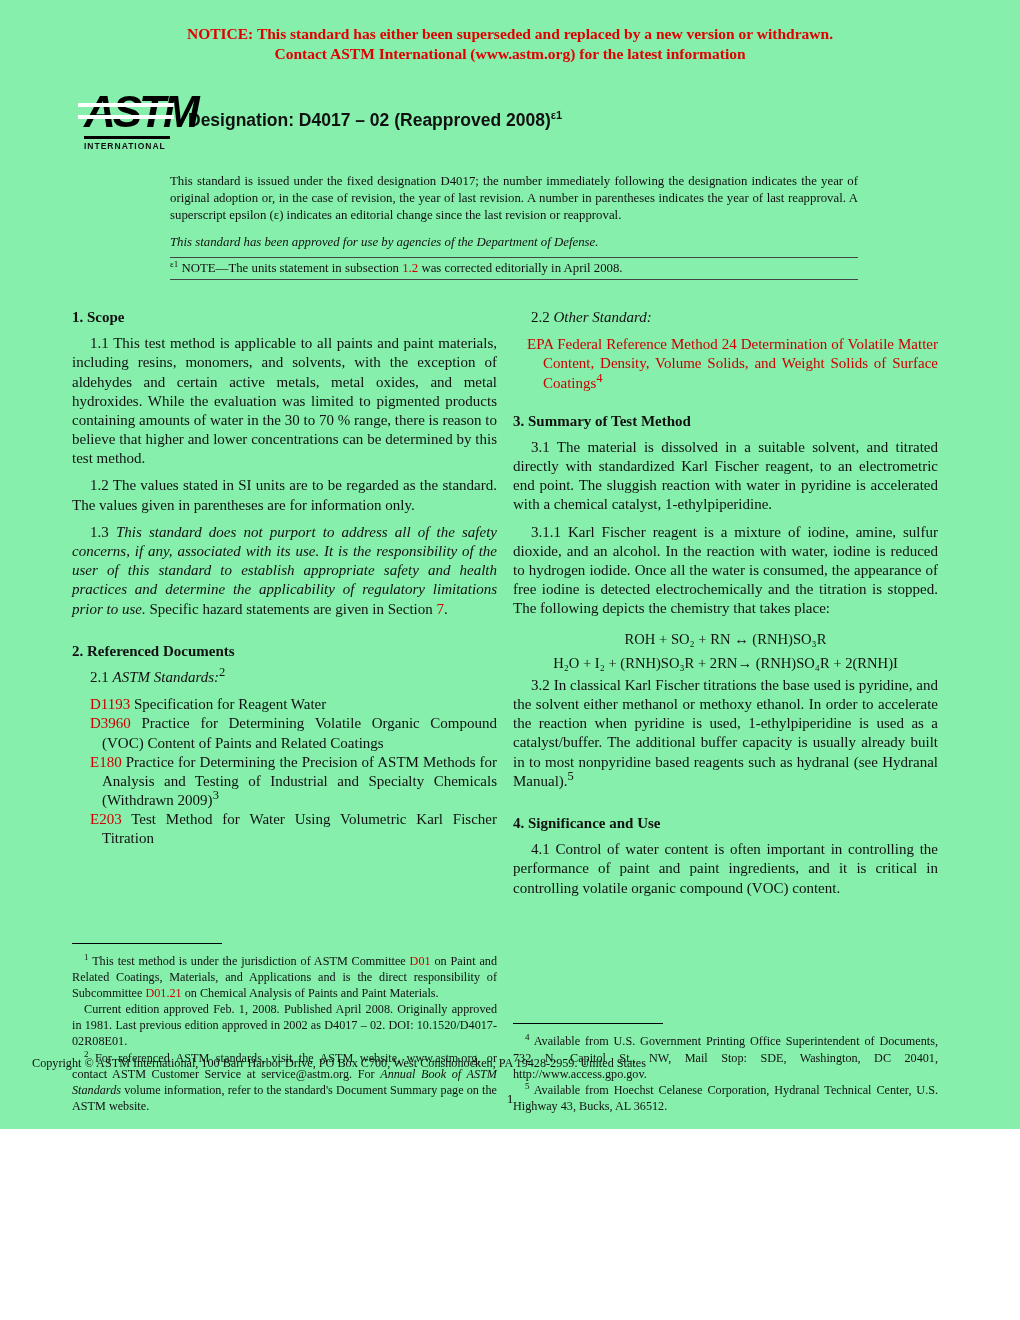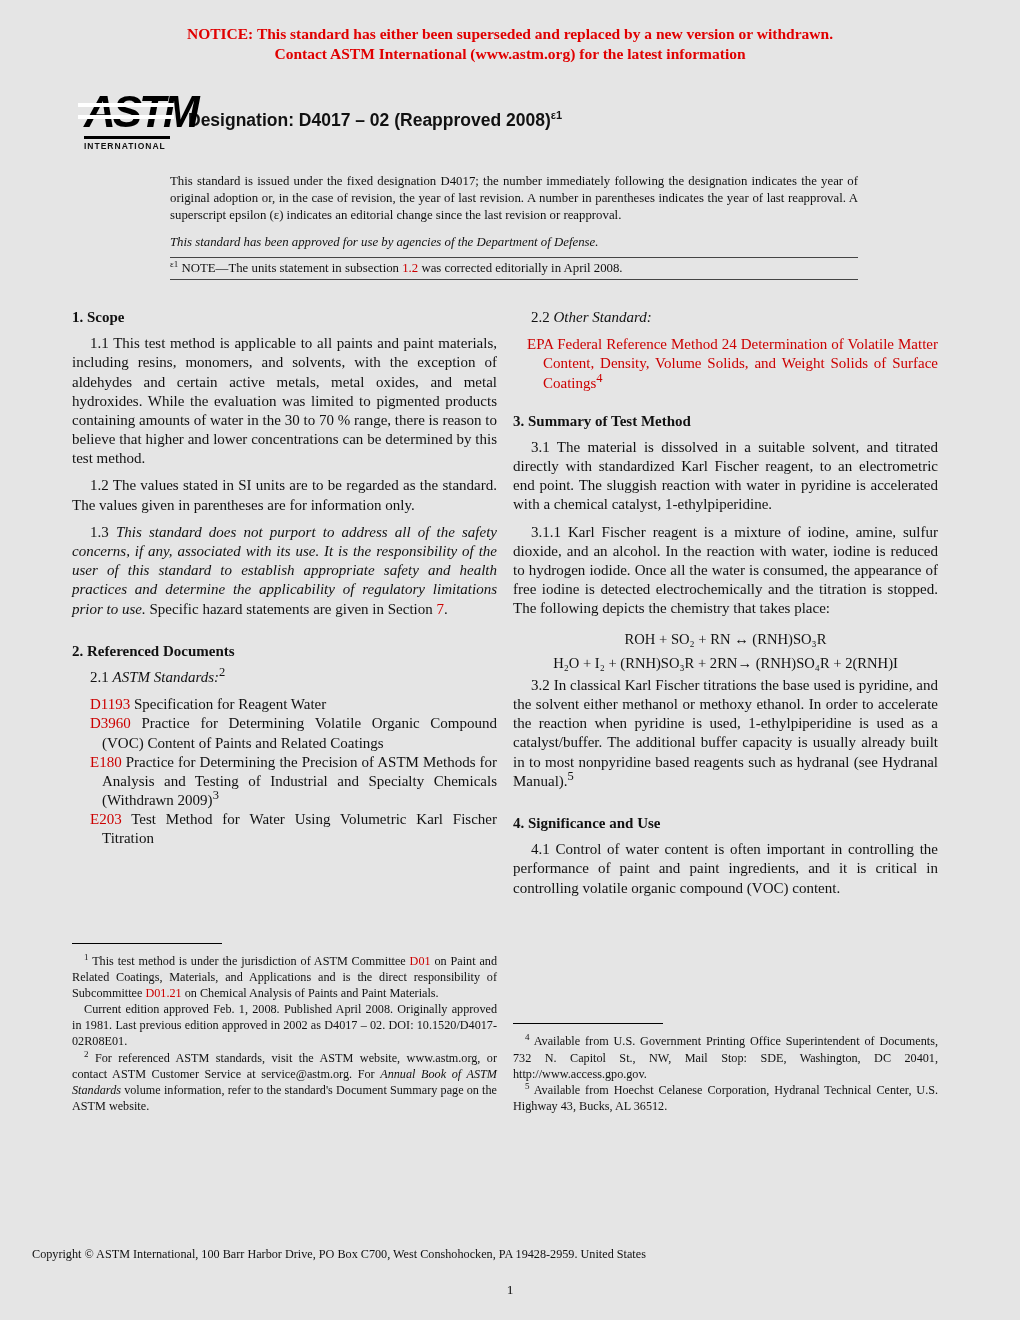--- a/index.html
+++ b/index.html
@@ -1,19 +1,19 @@
 <!DOCTYPE html>
 <html><head>
 <meta charset="utf-8">
 <style>
   * { box-sizing: border-box; }
   html,body { margin:0; padding:0; background:#ffffff; }
   .page {
-    position:relative; width:1020px; height:1320px; overflow:hidden;
-    font-family:"Liberation Serif", serif; color:#111; background:#e5e5e5;
+    position:relative; width:1020px; height:1129px; overflow:hidden;
+    font-family:"Liberation Serif", serif; color:#111; background:#86efac;
   }
   
   .notice { text-align:center; padding-top:24px; color:#e00000;
     font-weight:bold; font-size:15.5px; line-height:1.3;
     font-family:"Liberation Serif", serif; }
   
   .header-row { display:flex; align-items:flex-start; margin:26px 0 0 84px; }
   .logo { width:88px; }
   .logo-word { position:relative; font-family:"Liberation Sans",sans-serif;
     font-style:italic; font-weight:900; font-size:44px; letter-spacing:-3px;

